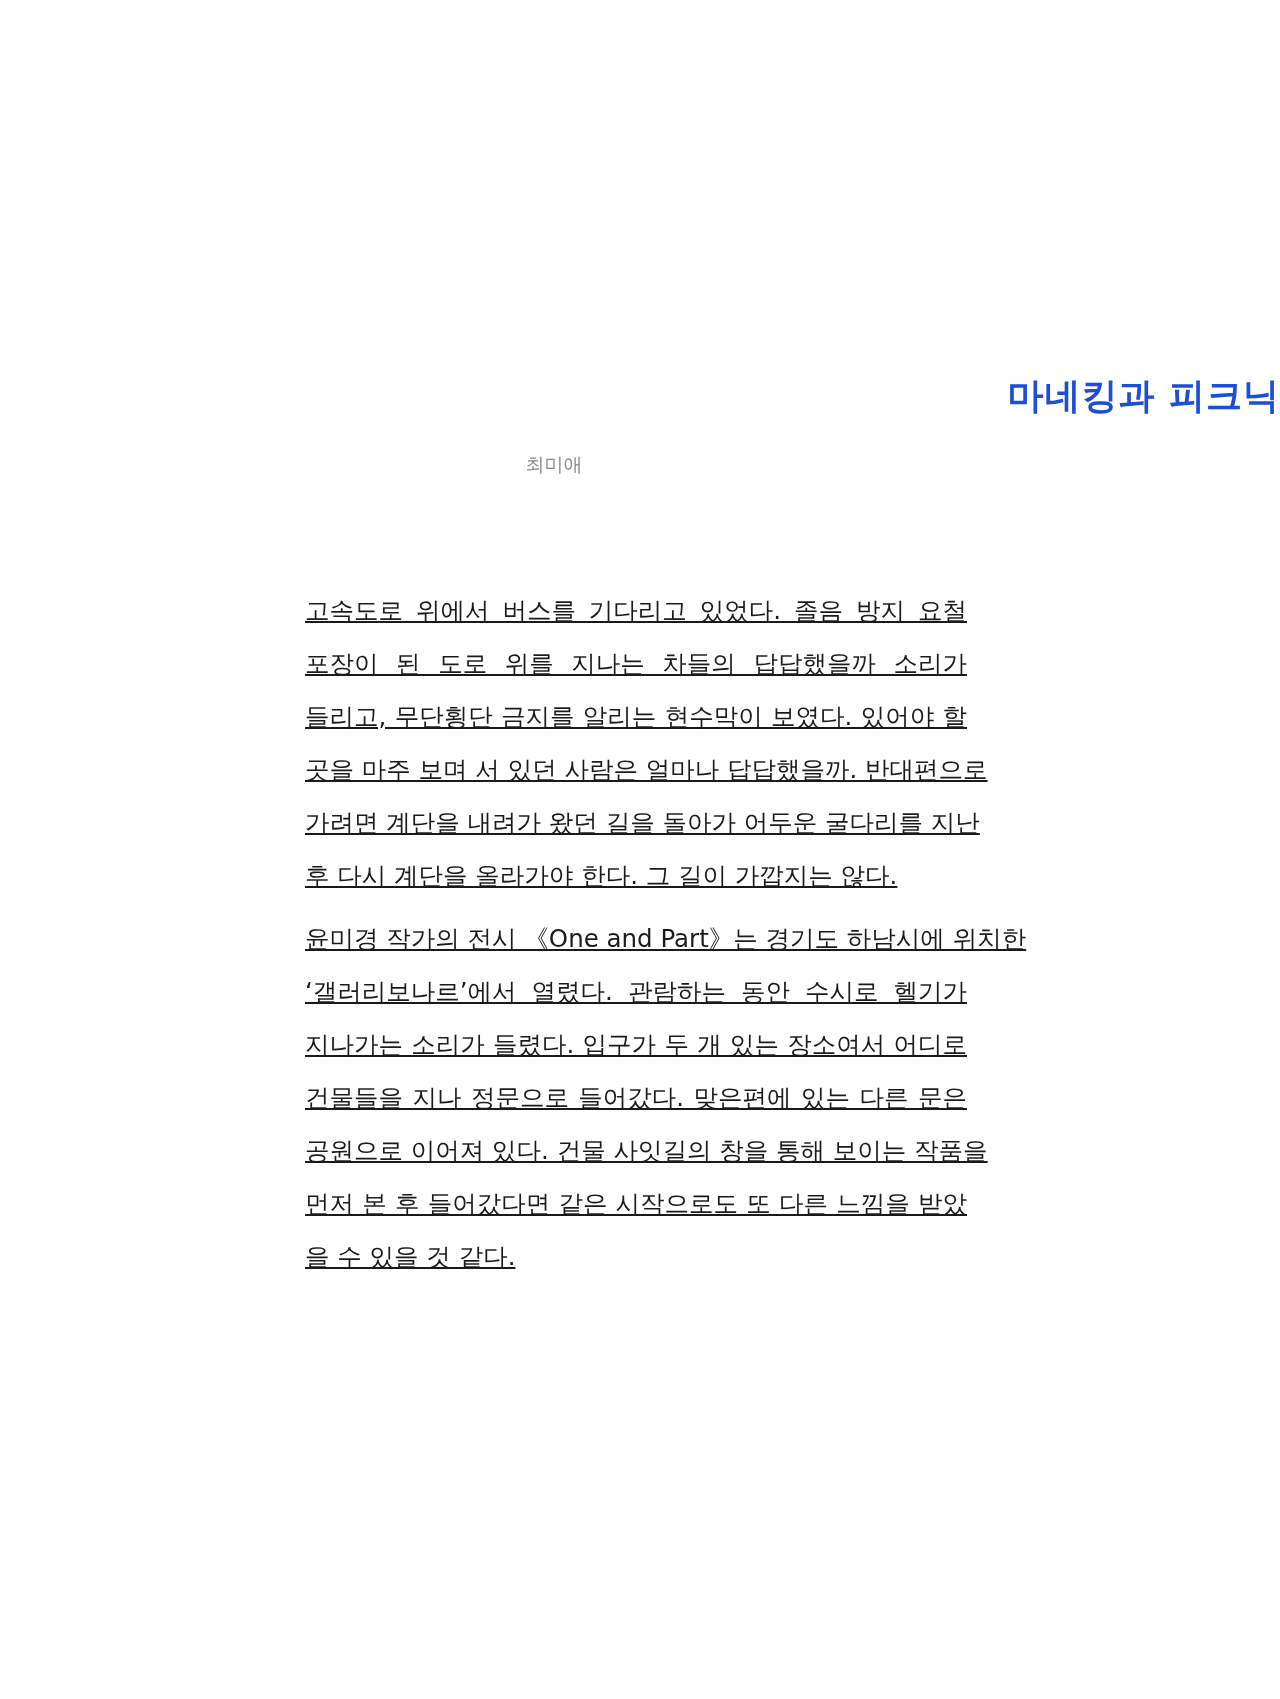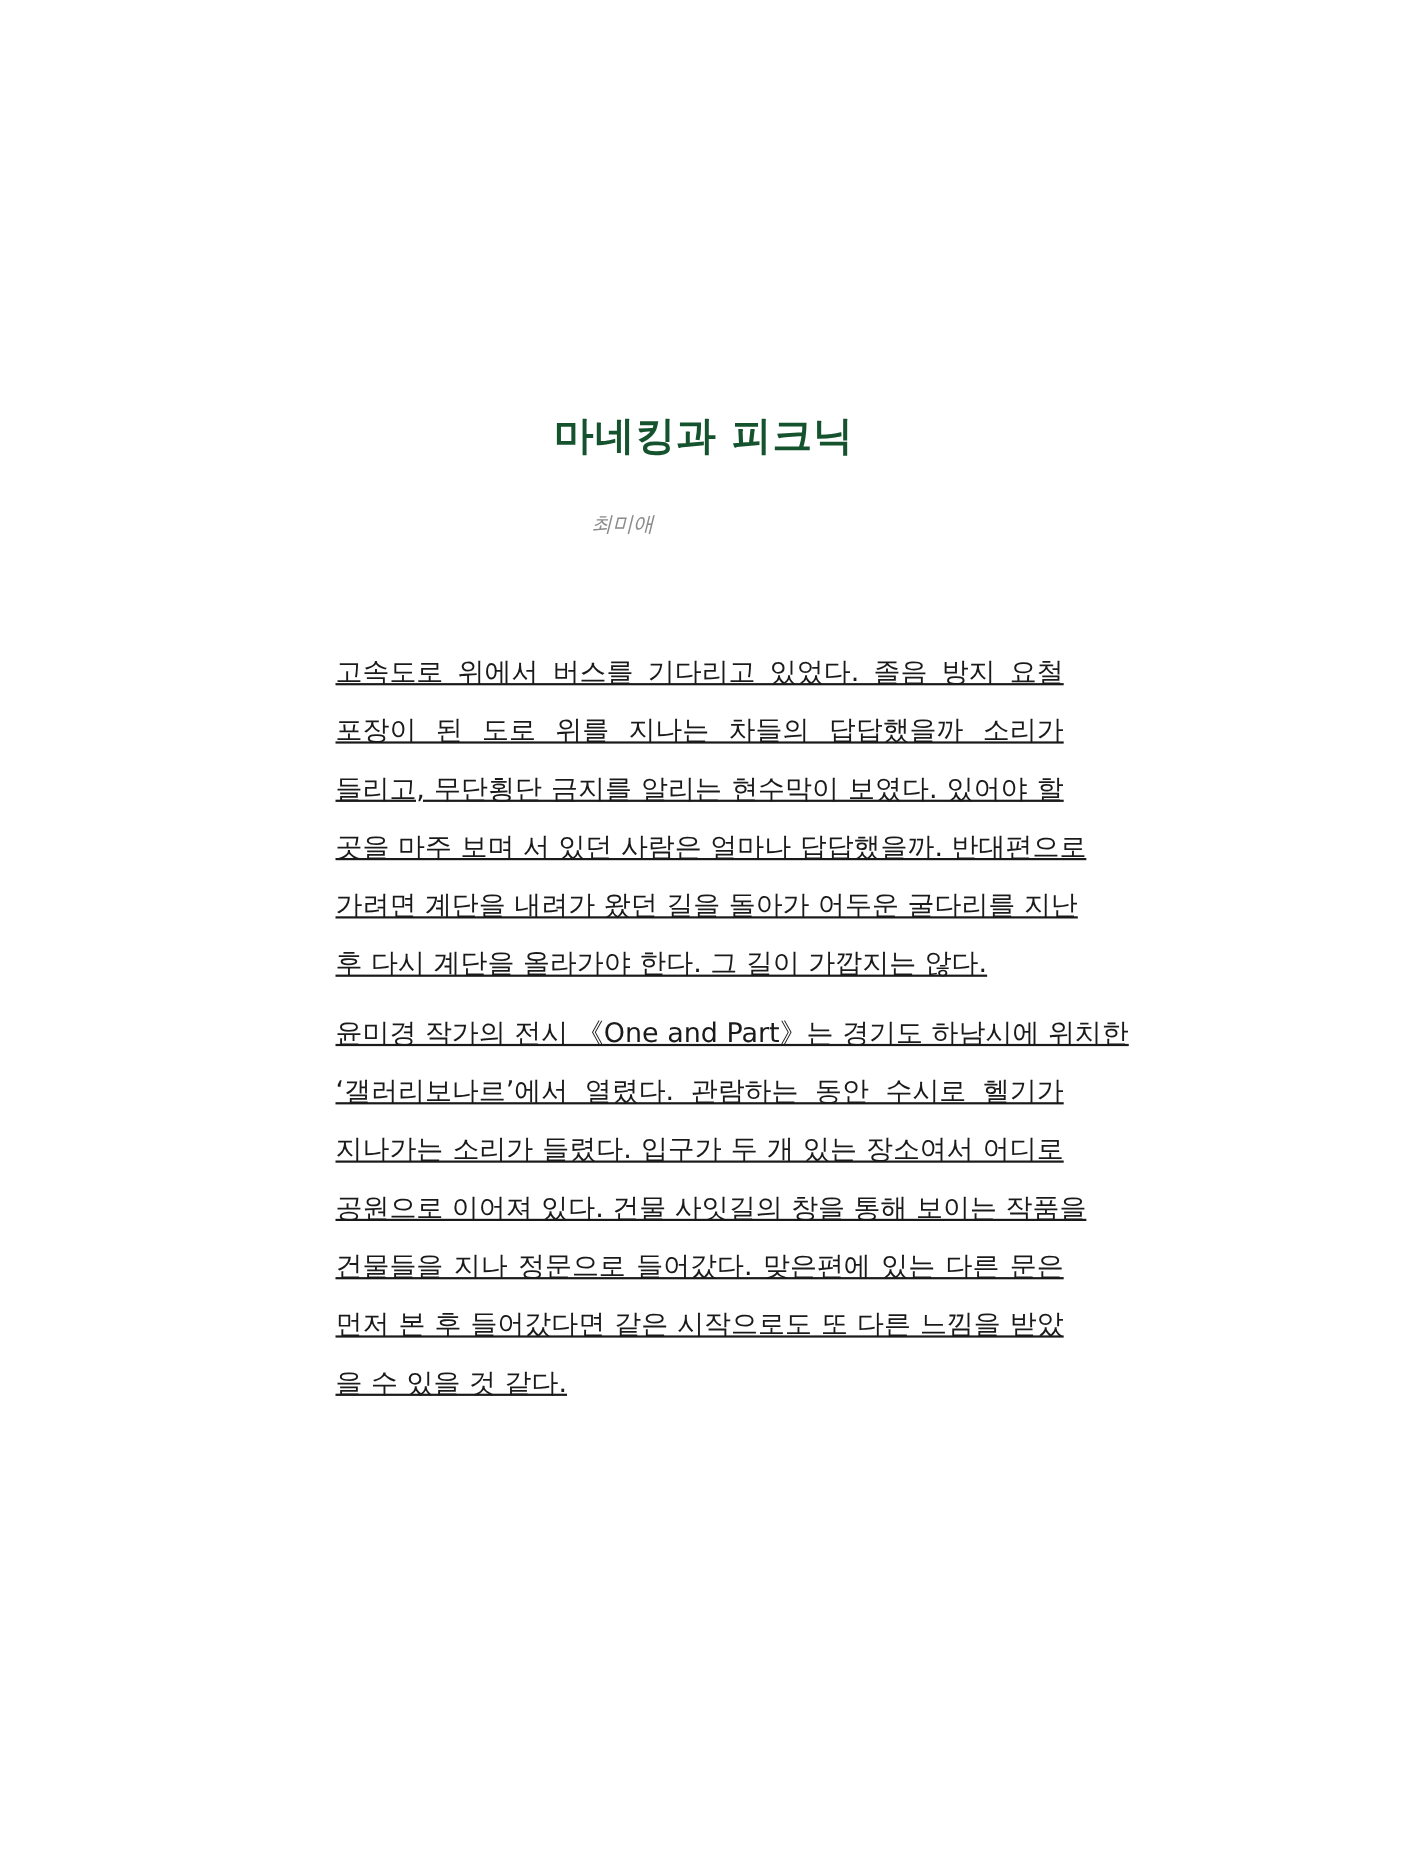--- a/index.html
+++ b/index.html
@@ -20,39 +20,38 @@
       top: 0;
       width: 1280px;
       height: 1699px;
       background: #ffffff;
     }
     .title {
       position: absolute;
       left: 0;
       width: 1280px;
       top: 372px;
-      text-align: center;
+      text-align: right;
       font-family: "DejaVu Sans", sans-serif;
       font-weight: bold;
       font-size: 36px;
       letter-spacing: 1px;
-      color: #14532d;
+      color: #1d4ed8;
       margin: 0;
     }
     .author {
       position: absolute;
       left: 0;
       width: 1108px;
       top: 452px;
       text-align: center;
       font-family: "DejaVu Sans", sans-serif;
       font-size: 19px;
       color: #8a8a8a;
-      margin: 12px;
-      font-style: italic;
+      margin: 0;
     }
     .body-text {
       position: absolute;
       left: 305px;
       width: 662px;
       font-family: "DejaVu Sans", sans-serif;
       font-size: 24.5px;
       line-height: 53px;
       color: #1a1a1a;
       margin: 0;
@@ -86,19 +85,19 @@
     <span class="line">들리고, 무단횡단 금지를 알리는 현수막이 보였다. 있어야 할</span>
     <span class="line">곳을 마주 보며 서 있던 사람은 얼마나 답답했을까. 반대편으로</span>
     <span class="line">가려면 계단을 내려가 왔던 길을 돌아가 어두운 굴다리를 지난</span>
     <span class="line last">후 다시 계단을 올라가야 한다. 그 길이 가깝지는 않다.</span>
   </div>
 
   <div class="body-text" id="para-2">
     <span class="line">윤미경 작가의 전시 《One and Part》는 경기도 하남시에 위치한</span>
     <span class="line">‘갤러리보나르’에서 열렸다. 관람하는 동안 수시로 헬기가</span>
     <span class="line">지나가는 소리가 들렸다. 입구가 두 개 있는 장소여서 어디로</span>
+    <span class="line">건물들을 지나 정문으로 들어갔다. 맞은편에 있는 다른 문은</span>
     <span class="line">공원으로 이어져 있다. 건물 사잇길의 창을 통해 보이는 작품을</span>
-    <span class="line">건물들을 지나 정문으로 들어갔다. 맞은편에 있는 다른 문은</span>
     <span class="line">먼저 본 후 들어갔다면 같은 시작으로도 또 다른 느낌을 받았</span>
     <span class="line last">을 수 있을 것 같다.</span>
   </div>
 
 </div>
 
 </body></html>

